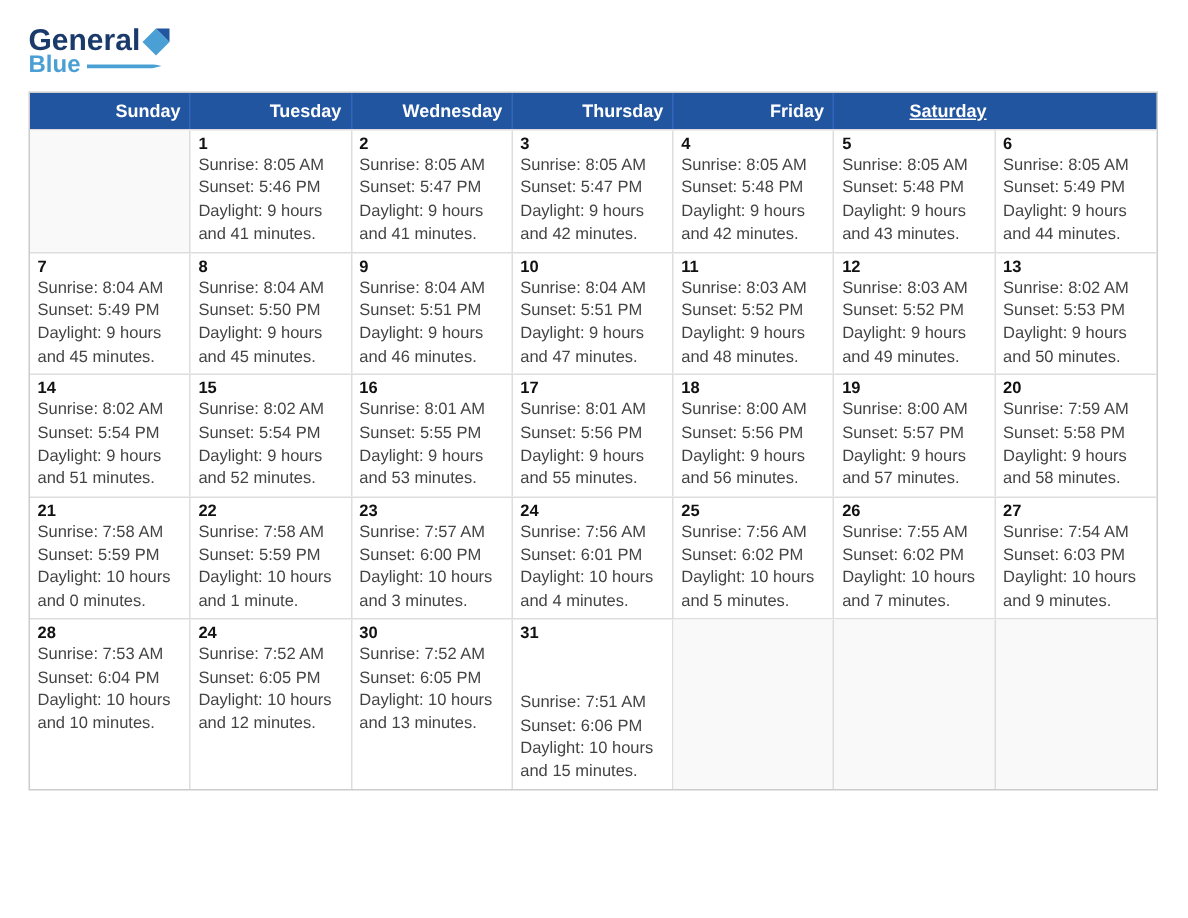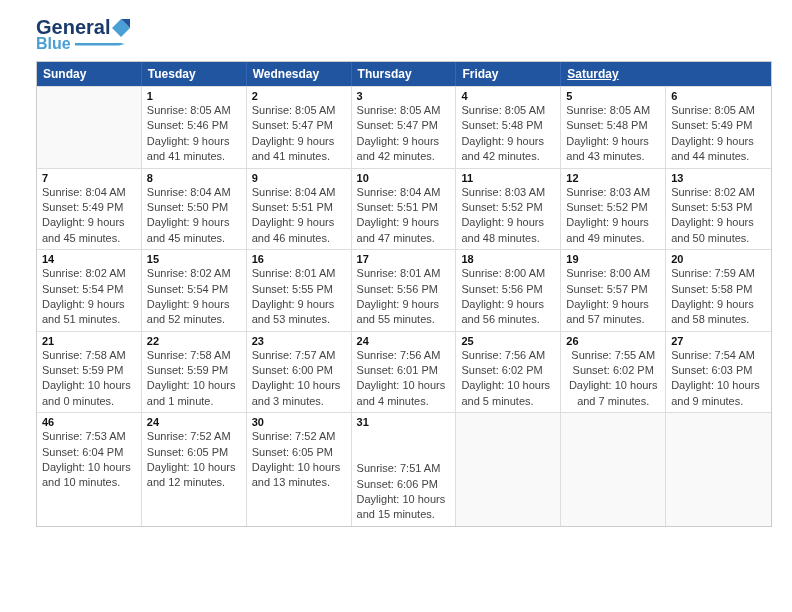--- a/index.html
+++ b/index.html
@@ -6,21 +6,21 @@
     body {
       font-family: Arial, sans-serif;
       background: #fff;
       width: 792px;
       height: 612px;
       overflow: hidden;
     }
     .page {
       width: 792px;
       height: 520px;
-      padding: 16px 20px 12px 36px;
+      padding: 16px 20px 12px 19px;
       display: flex;
       flex-direction: column;
     }
     .header {
       display: flex;
       justify-content: space-between;
       align-items: flex-start;
       margin-bottom: 8px;
     }
     .logo {
@@ -50,20 +50,21 @@
       display: grid;
       grid-template-columns: repeat(7, 1fr);
       background: #2255a0;
     }
     .cal-header-cell {
       color: #fff;
       font-size: 12px;
       font-weight: bold;
       padding: 5px 6px;
       border-right: 1px solid #3366bb;
+      text-align: right;
     }
     .cal-header-cell:last-child { border-right: none; text-decoration: underline; }
     .cal-body {
       display: flex;
       flex-direction: column;
       flex: 1;
     }
     .cal-row {
       display: grid;
       grid-template-columns: repeat(7, 1fr);
@@ -304,36 +305,36 @@
           </div>
           <div class="cal-cell">
             <div class="day-num">25</div>
             <div class="day-info" style="white-space: pre-line;">Sunrise: 7:56 AM
 Sunset: 6:02 PM
 Daylight: 10 hours
 and 5 minutes.</div>
           </div>
           <div class="cal-cell">
             <div class="day-num">26</div>
-            <div class="day-info" style="white-space: pre-line; text-align: center;">Sunrise: 7:55 AM
+            <div class="day-info" style="white-space: pre-line;">Sunrise: 7:55 AM
 Sunset: 6:02 PM
 Daylight: 10 hours
 and 7 minutes.</div>
           </div>
           <div class="cal-cell">
             <div class="day-num">27</div>
             <div class="day-info" style="white-space: pre-line;">Sunrise: 7:54 AM
 Sunset: 6:03 PM
 Daylight: 10 hours
 and 9 minutes.</div>
           </div>
         </div>
         <div class="cal-row">
           <div class="cal-cell">
-            <div class="day-num">46</div>
+            <div class="day-num">28</div>
             <div class="day-info" style="white-space: pre-line;">Sunrise: 7:53 AM
 Sunset: 6:04 PM
 Daylight: 10 hours
 and 10 minutes.</div>
           </div>
           <div class="cal-cell">
             <div class="day-num">24</div>
             <div class="day-info" style="white-space: pre-line;">Sunrise: 7:52 AM
 Sunset: 6:05 PM
 Daylight: 10 hours

